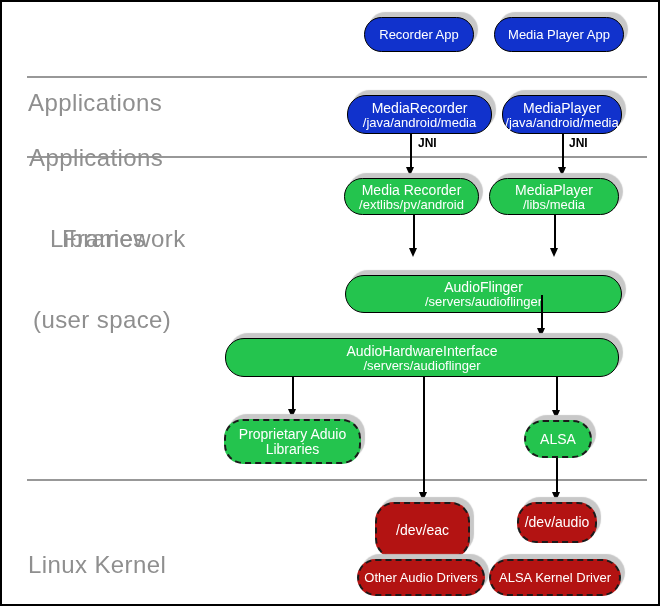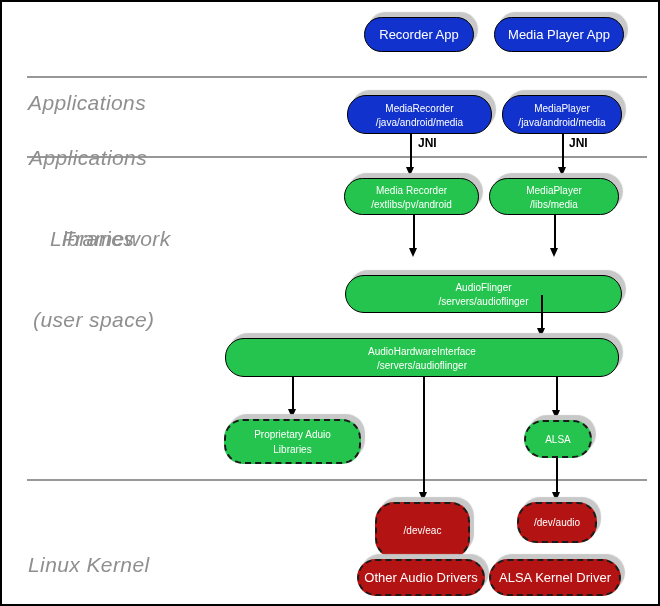--- a/index.html
+++ b/index.html
@@ -2,29 +2,29 @@
 <html style="--blue: #1132cc; --green: #24c44e; --red: #b31312; --label-gray: #8f8f8f; --divider-gray: #989898; --shadow: #c8c8c8; --arrow: #000000;"><head>
 <meta charset="utf-8">
 <style>
   html,body{margin:0;padding:0;background:#ffffff;}
   #canvas{
     position:relative;width:660px;height:606px;box-sizing:border-box;
     background:#fff;border:2px solid #000;overflow:hidden;
     font-family:"Liberation Sans",sans-serif;
   }
   .divider{position:absolute;left:25px;width:620px;height:2px;background:var(--divider-gray,#989898);}
-  .layer-label{position:absolute;color:var(--label-gray,#8f8f8f);font-size:21px;line-height:27px;letter-spacing:.4px;white-space:pre;font-style:italic;}
+  .layer-label{position:absolute;color:var(--label-gray,#8f8f8f);font-size:24px;line-height:27px;letter-spacing:.4px;white-space:pre;}
   .layer-label span{display:block;}
   .pill{
     position:absolute;box-sizing:border-box;border:1.5px solid #000;border-radius:19px;
     color:#fff;display:flex;flex-direction:column;align-items:center;justify-content:center;
     text-align:center;box-shadow:4px -5px 1px var(--shadow,#c8c8c8);
   }
-  .pill .t{font-size:10px;line-height:15px;}
-  .pill .p{font-size:10px;line-height:13px;}
+  .pill .t{font-size:14px;line-height:15px;}
+  .pill .p{font-size:13px;line-height:13px;}
   .pill.app .t{font-size:13px;}
   .blue{background:var(--blue,#1132cc);}
   .green{background:var(--green,#24c44e);}
   .red{background:var(--red,#b31312);}
   .dashed{border:2px dashed #1a1a1a;}
   .vline{position:absolute;width:1.5px;background:#000;}
   .ahead{position:absolute;width:0;height:0;border-left:4.5px solid transparent;border-right:4.5px solid transparent;border-top:9px solid #000;}
   .jni{position:absolute;font-size:12px;font-weight:bold;color:#000;}
 </style>
 </head>

